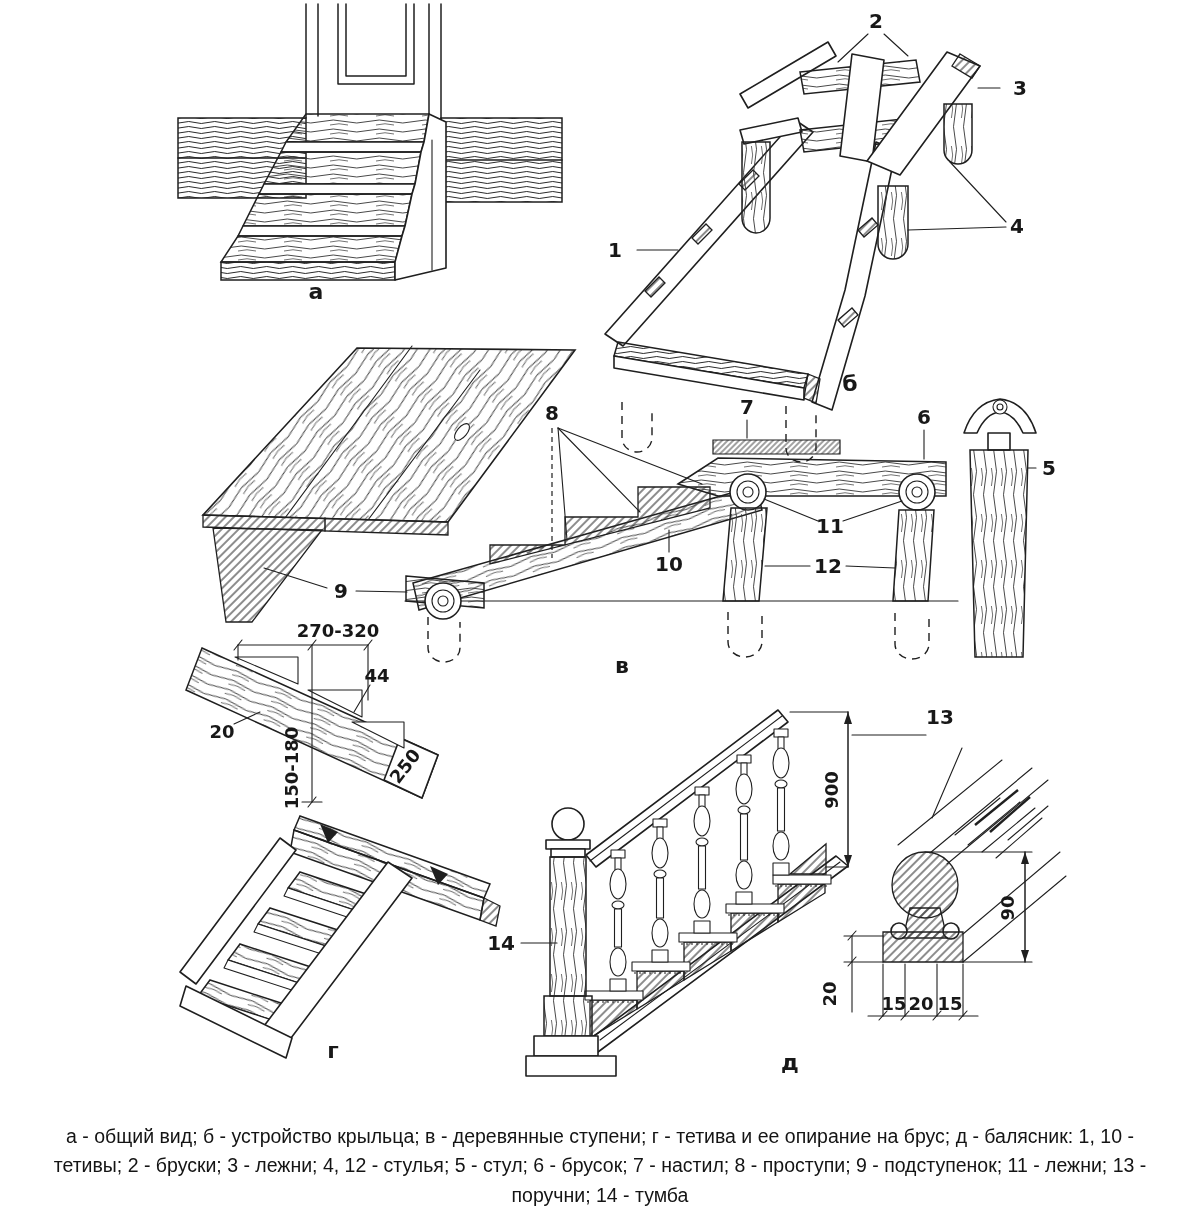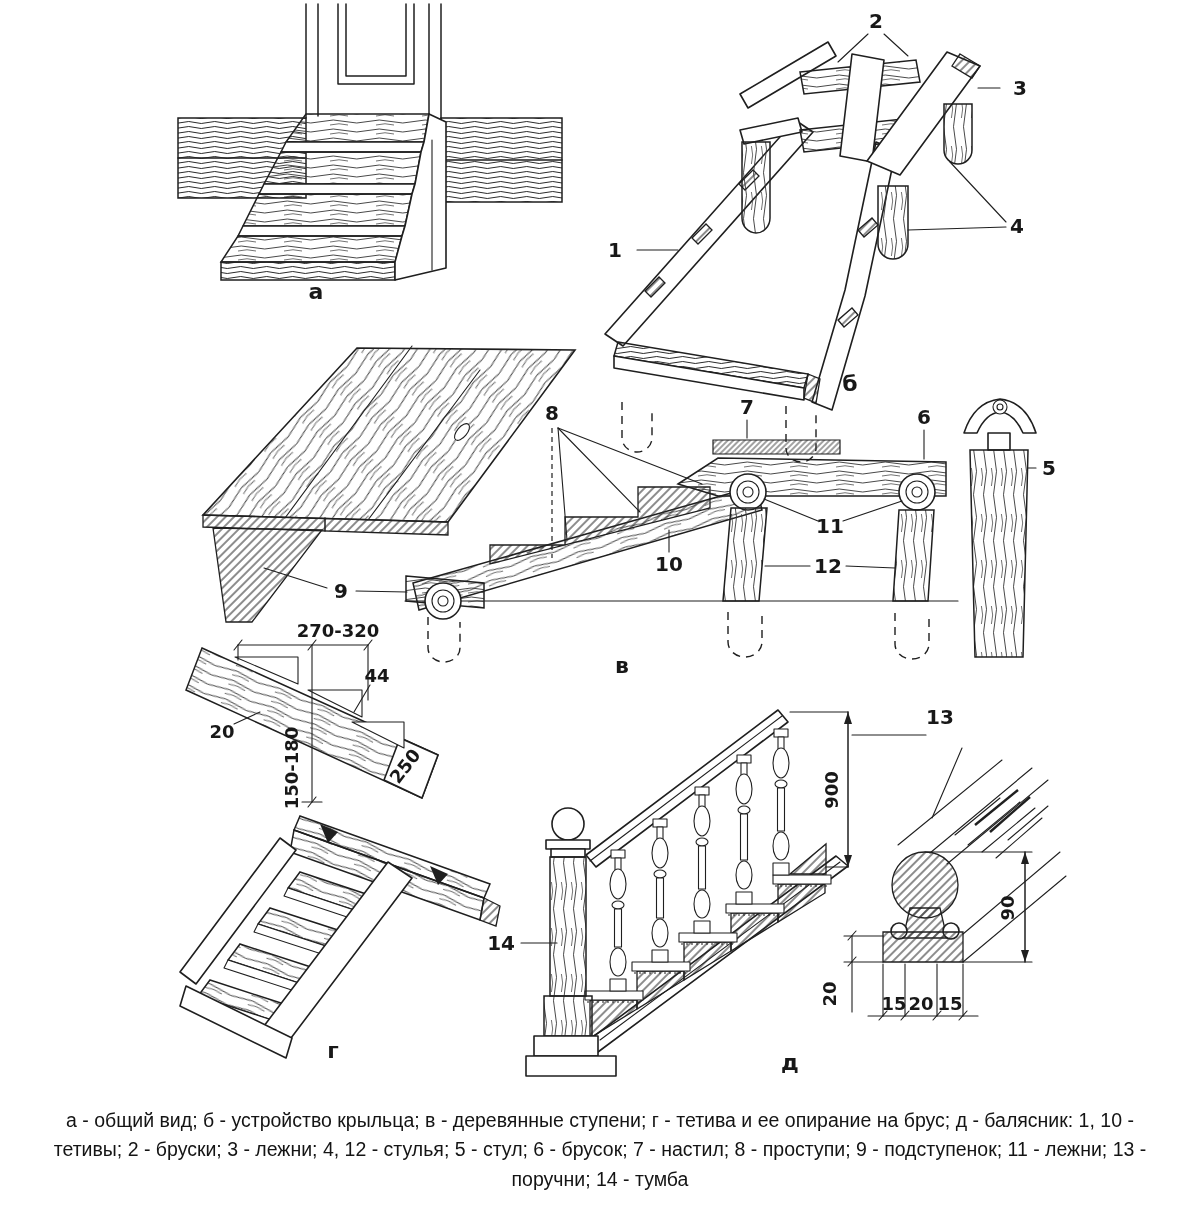--- a/index.html
+++ b/index.html
@@ -1,20 +1,20 @@
 <!DOCTYPE html>
 <html><head>
 <meta charset="utf-8">
 <style>
   html,body{margin:0;padding:0;background:#ffffff;}
   .stage{position:relative;width:1200px;height:1214px;background:#ffffff;overflow:hidden;
          font-family:"Liberation Sans",sans-serif;}
   .stage svg{position:absolute;left:0;top:0;}
   .caption{position:absolute;left:0;top:1106px;width:100%;}
-  .caption p{width:1128px;margin:0 auto;text-align:center;color:#141414;
+  .caption p{width:1128px;margin:16px auto;text-align:center;color:#141414;
              font-family:"Liberation Sans",sans-serif;font-size:19.5px;line-height:1.5;}
   
   .o   {fill:#ffffff;stroke:#1f1f1f;stroke-width:1.6;stroke-linejoin:round;}
   .ot  {fill:#ffffff;stroke:#1f1f1f;stroke-width:1.1;stroke-linejoin:round;}
   .ln  {fill:none;stroke:#1f1f1f;stroke-width:1.5;stroke-linejoin:round;stroke-linecap:round;}
   .lt  {fill:none;stroke:#1f1f1f;stroke-width:1.1;stroke-linecap:round;}
   .dash{fill:none;stroke:#1f1f1f;stroke-width:1.4;stroke-dasharray:8 6;}
   .dsh2{fill:none;stroke:#1f1f1f;stroke-width:1.2;stroke-dasharray:5 4;}
   .dot {fill:none;stroke:#1f1f1f;stroke-width:1.2;stroke-dasharray:2 3;}
   .num {font-family:"DejaVu Sans",sans-serif;font-size:20px;font-weight:bold;fill:#181818;}

